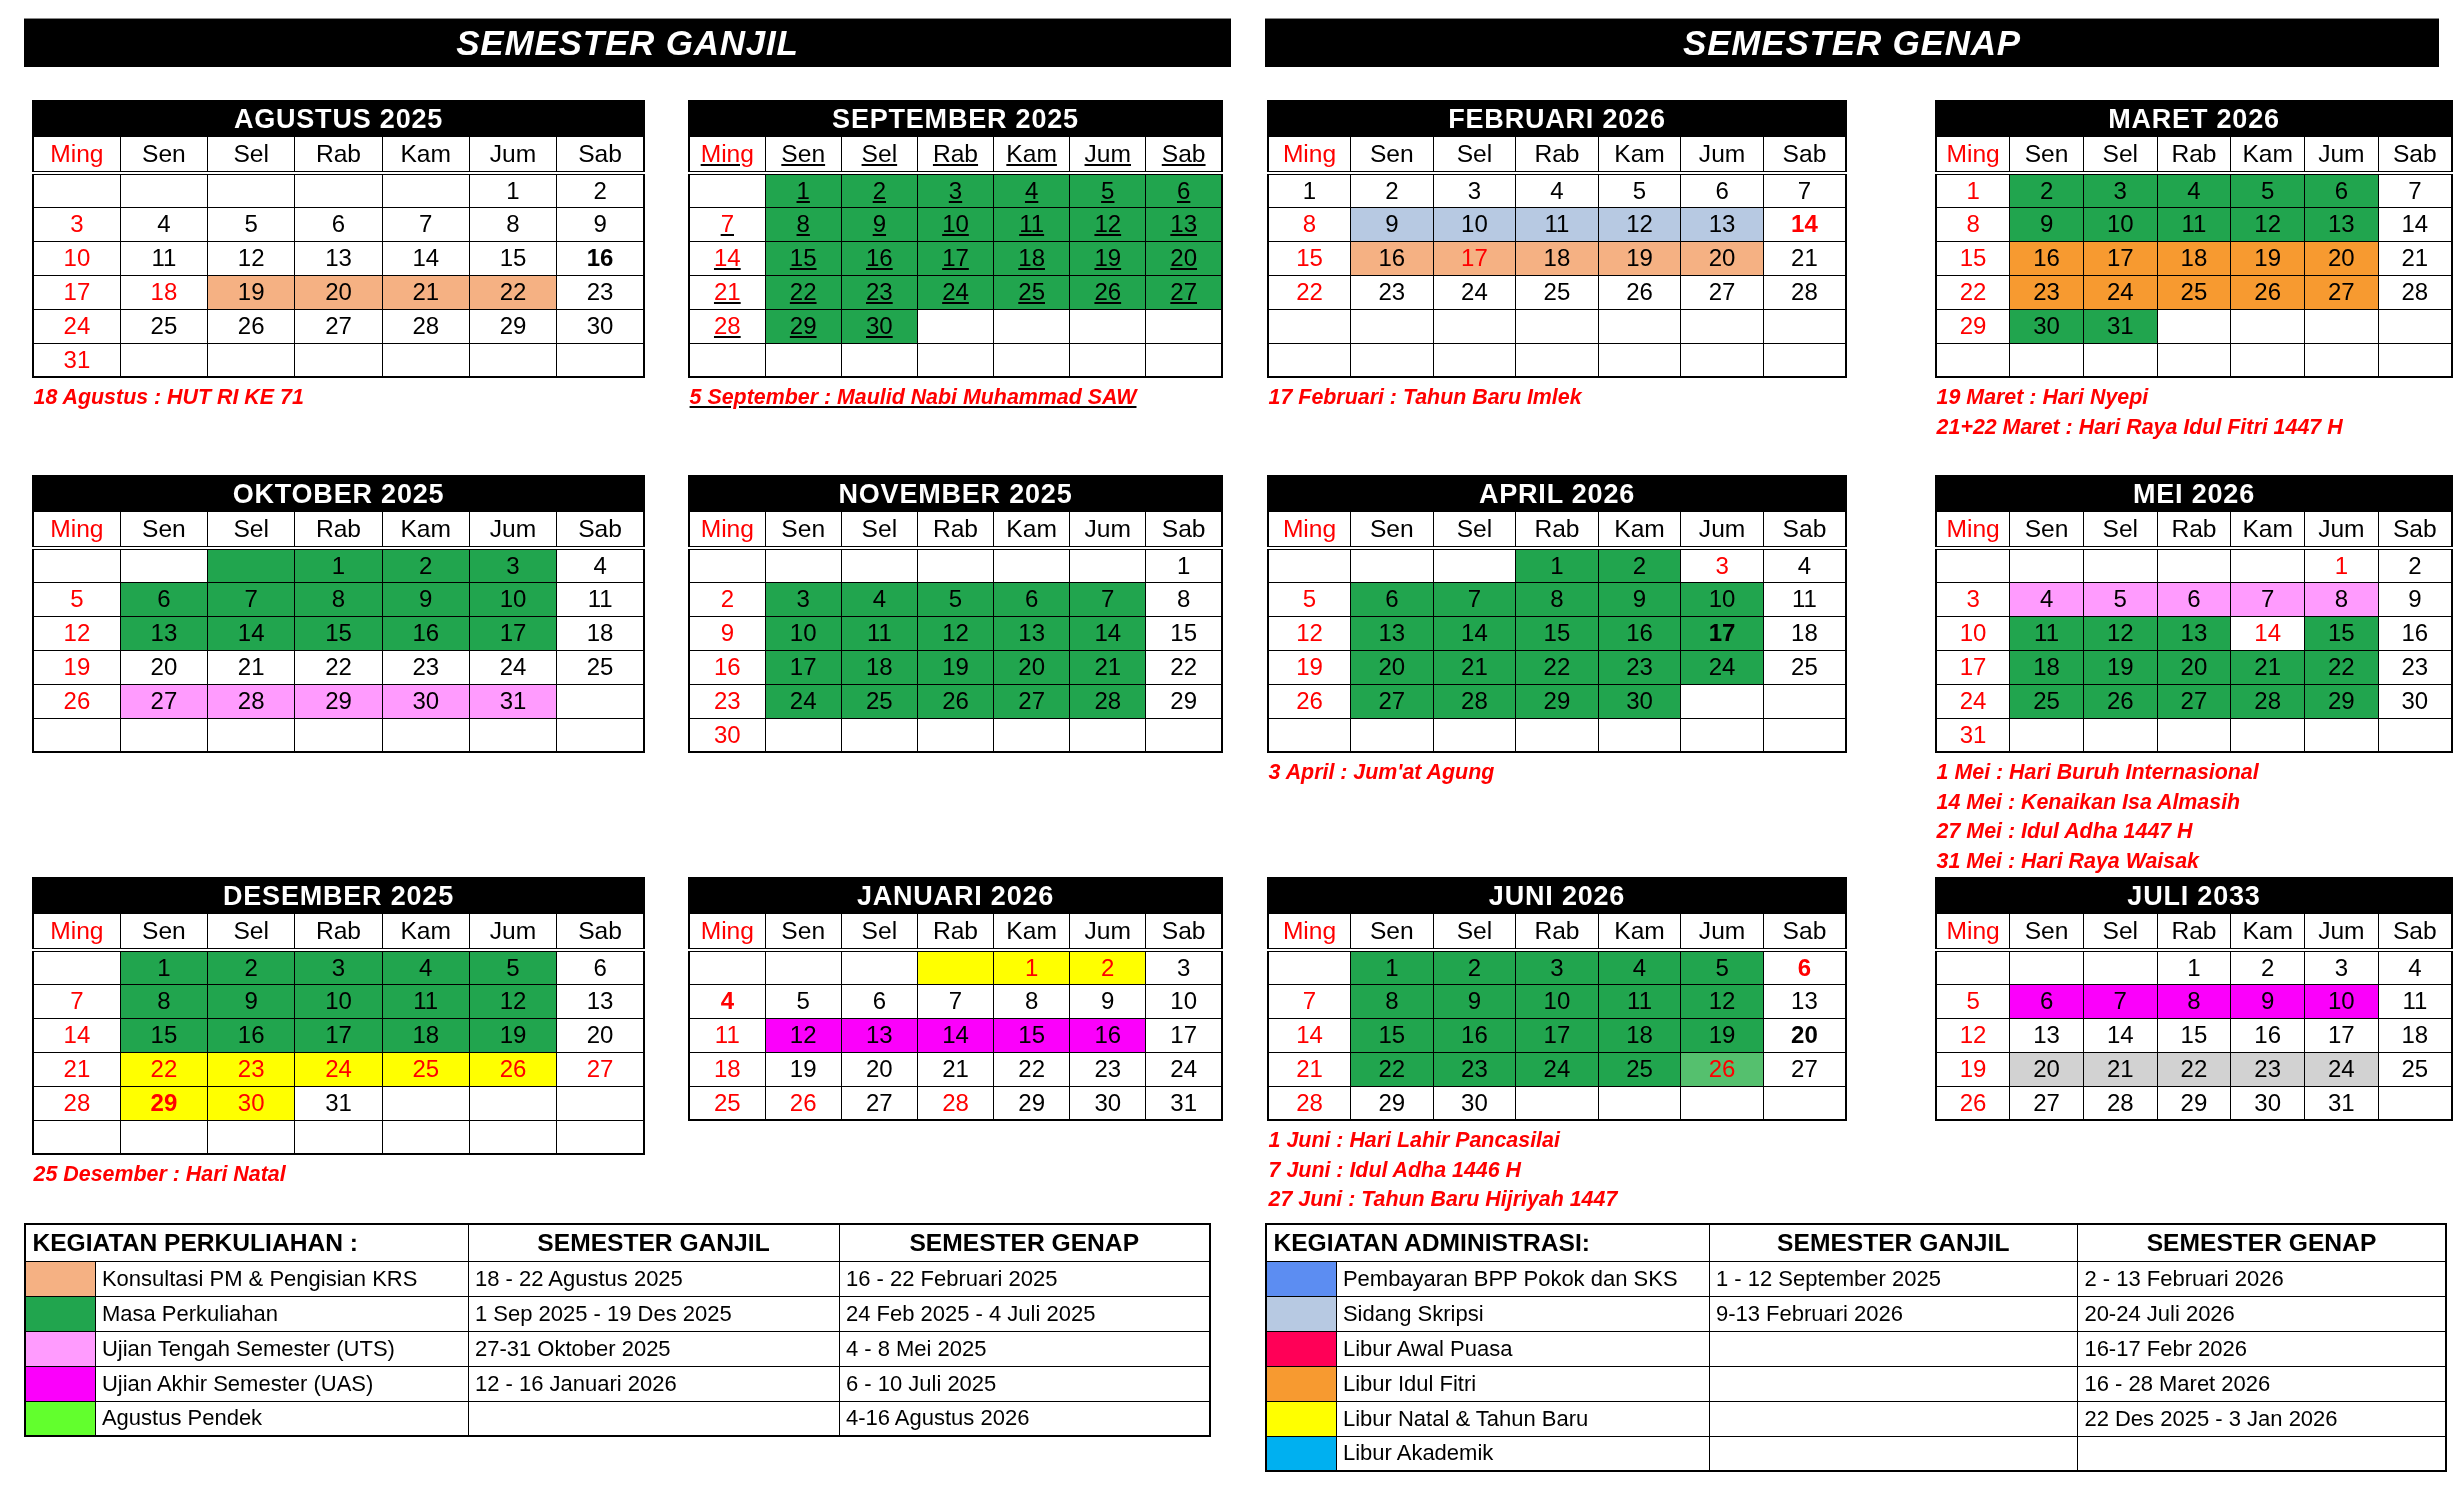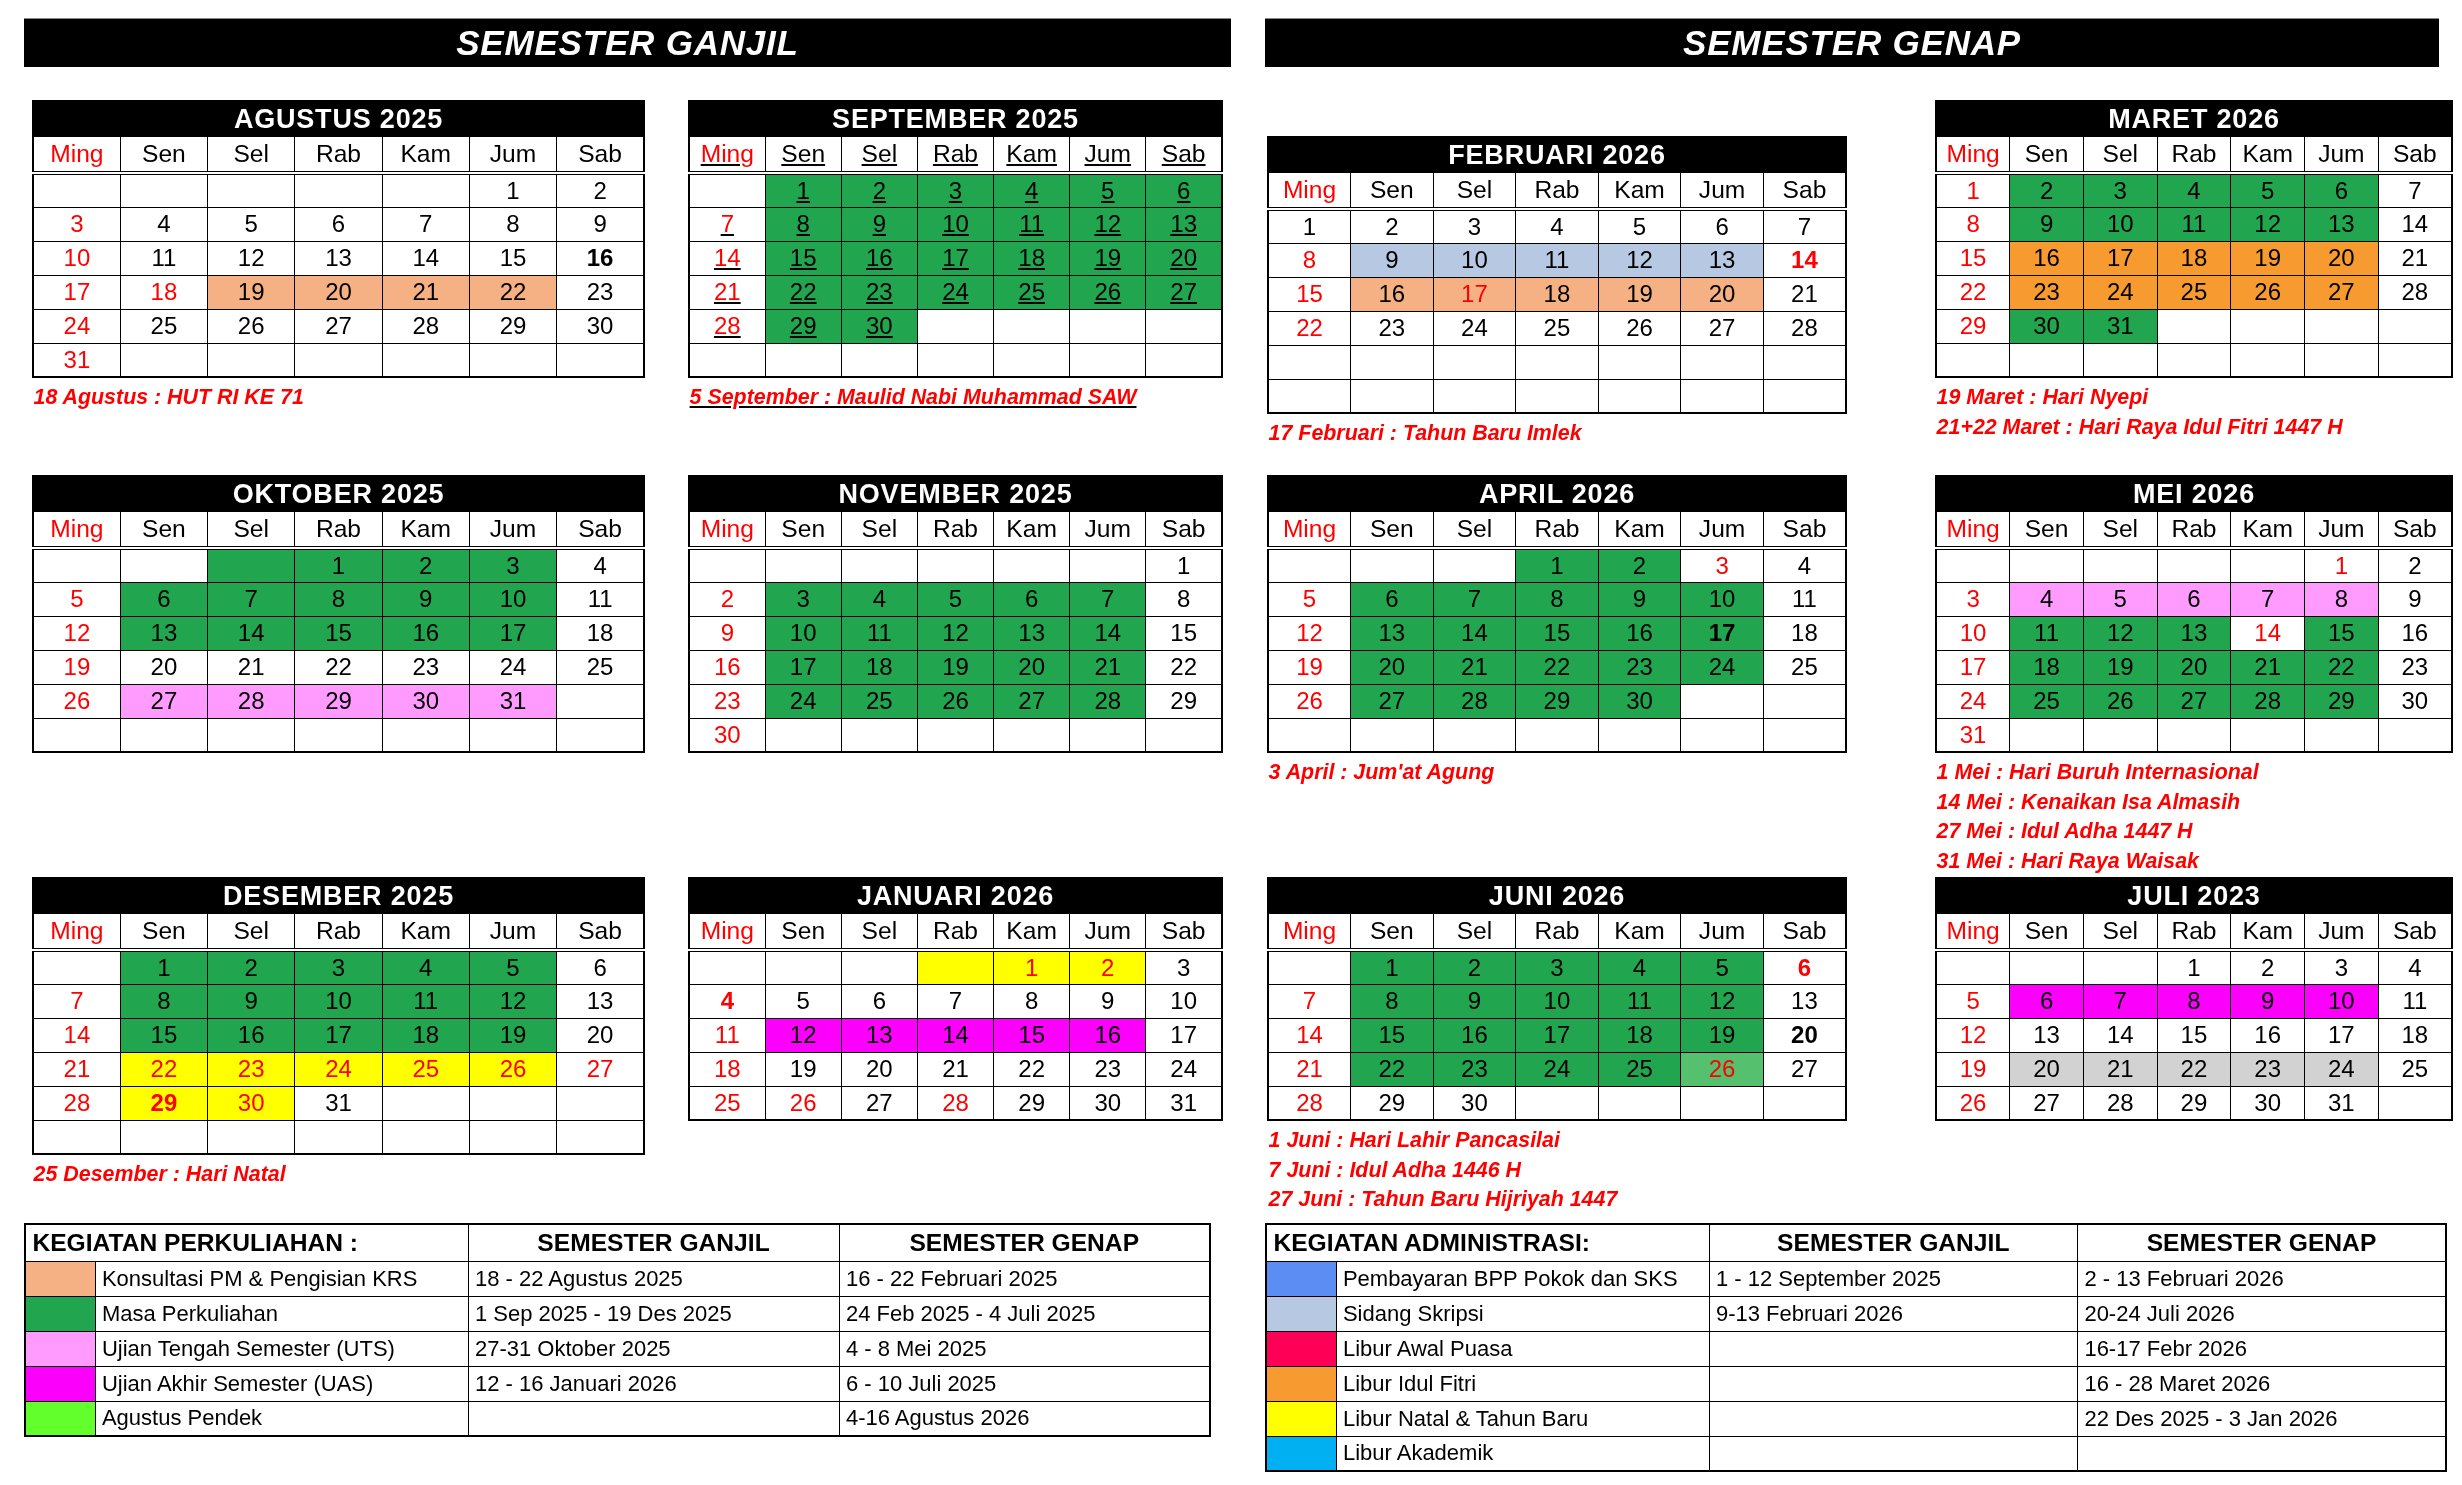--- a/index.html
+++ b/index.html
@@ -191,21 +191,21 @@
               <td></td>
               <td></td>
               <td></td>
             </tr>
           </tbody>
         </table>
         <div class="notes">
           <div class="note">5 September : Maulid Nabi Muhammad SAW</div>
         </div>
       </div>
-      <div class="month" style="grid-area: 1 / 5; margin-top: 36px;">
+      <div class="month" style="grid-area: 1 / 5;">
         <div class="month-title">FEBRUARI 2026</div>
         <table class="cal">
           <thead>
             <tr>
               <th class="ming">Ming</th>
               <th>Sen</th>
               <th>Sel</th>
               <th>Rab</th>
               <th>Kam</th>
               <th>Jum</th>
@@ -846,21 +846,21 @@
             </tr>
           </tbody>
         </table>
         <div class="notes">
           <div class="note">1 Juni : Hari Lahir Pancasilai</div>
           <div class="note">7 Juni : Idul Adha 1446 H</div>
           <div class="note">27 Juni : Tahun Baru Hijriyah 1447</div>
         </div>
       </div>
       <div class="month" style="grid-area: 3 / 7;">
-        <div class="month-title">JULI 2023</div>
+        <div class="month-title">JULI 2033</div>
         <table class="cal">
           <thead>
             <tr>
               <th class="ming">Ming</th>
               <th>Sen</th>
               <th>Sel</th>
               <th>Rab</th>
               <th>Kam</th>
               <th>Jum</th>
               <th>Sab</th>

